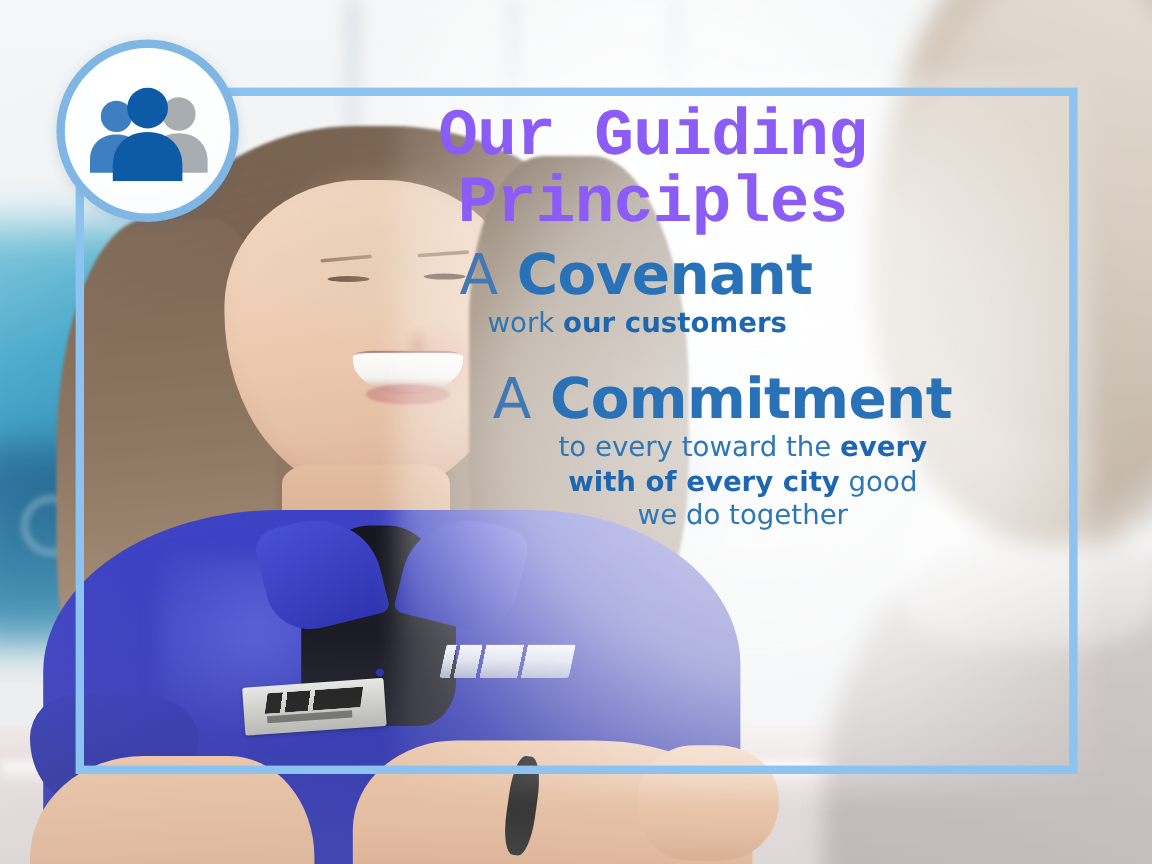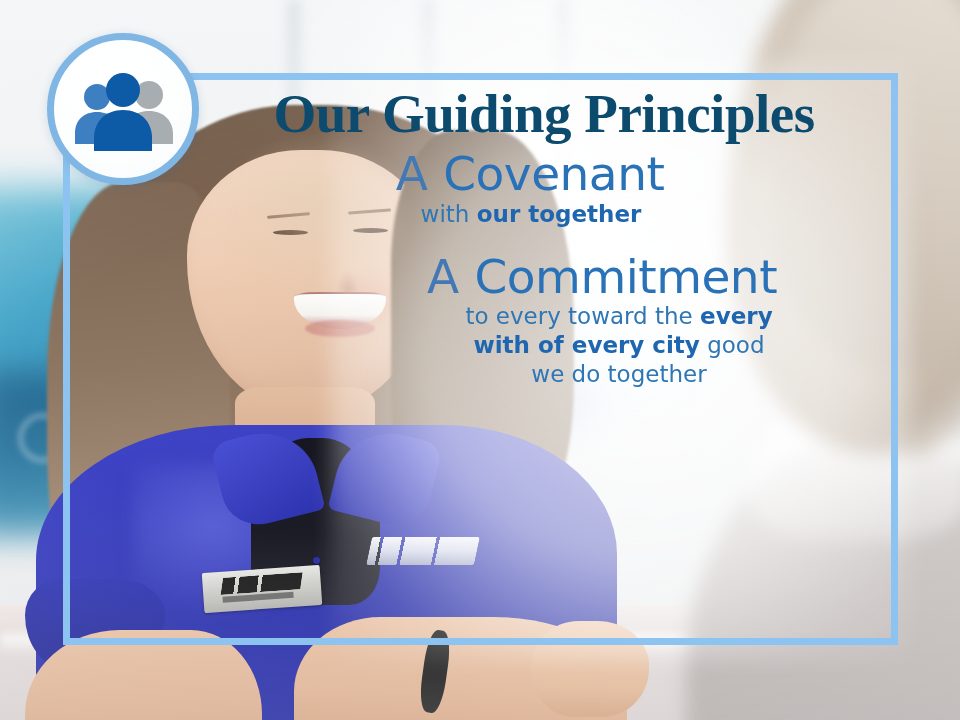--- a/index.html
+++ b/index.html
@@ -293,36 +293,36 @@
     transform:translate(-50%,-50%);
     width:108px;height:78px;
   }
 
   
   .copy{
     position:absolute;left:200px;top:86px;width:688px;
     text-align:center;
   }
   .headline{
-    font-family:Liberation Serif, serif;
+    font-family:Liberation Mono, monospace;
     font-weight:bold;
     font-size:55px;
     line-height:1.02;
     letter-spacing:-0.5px;
-    color:#0c4a6e;
+    color:#8b5cf6;
     margin:0 0 6px 0;
   }
 
   .principle{margin:0;}
   .p-line1{
     font-size:47px;line-height:1.1;white-space:nowrap;
     font-family:"DejaVu Sans", sans-serif;
   }
   .p-art{color:#4279b4;font-weight:normal;letter-spacing:.5px;}
-  .p-word{color:#2a72b8;font-weight:normal;letter-spacing:-0.5px;}
+  .p-word{color:#2a72b8;font-weight:bold;letter-spacing:-0.5px;}
   .p-sub{
     font-size:23px;line-height:1.26;color:#2f76b5;
     font-family:"DejaVu Sans", sans-serif;
     font-weight:normal;
   }
   .p-sub b{font-weight:bold;color:#1f66b0;}
 
   .block-covenant{margin-top:6px;}
   .block-covenant .p-line1{padding-right:28px;}
   .block-covenant .p-sub{padding-right:26px;}
@@ -419,21 +419,21 @@
 
   <div class="copy">
 
     <h1 class="headline">Our Guiding Principles</h1>
 
     <div class="principle block-covenant">
       <div class="p-line1">
         <span class="p-art">A</span>
         <span class="p-word">Covenant</span>
       </div>
-      <div class="p-sub"><span>with </span><b>our together</b></div>
+      <div class="p-sub"><span>work </span><b>our customers</b></div>
     </div>
 
     <div class="principle block-community">
     </div>
 
     <div class="principle block-commitment">
       <div class="p-line1">
         <span class="p-art">A</span>
         <span class="p-word">Commitment</span>
       </div>

